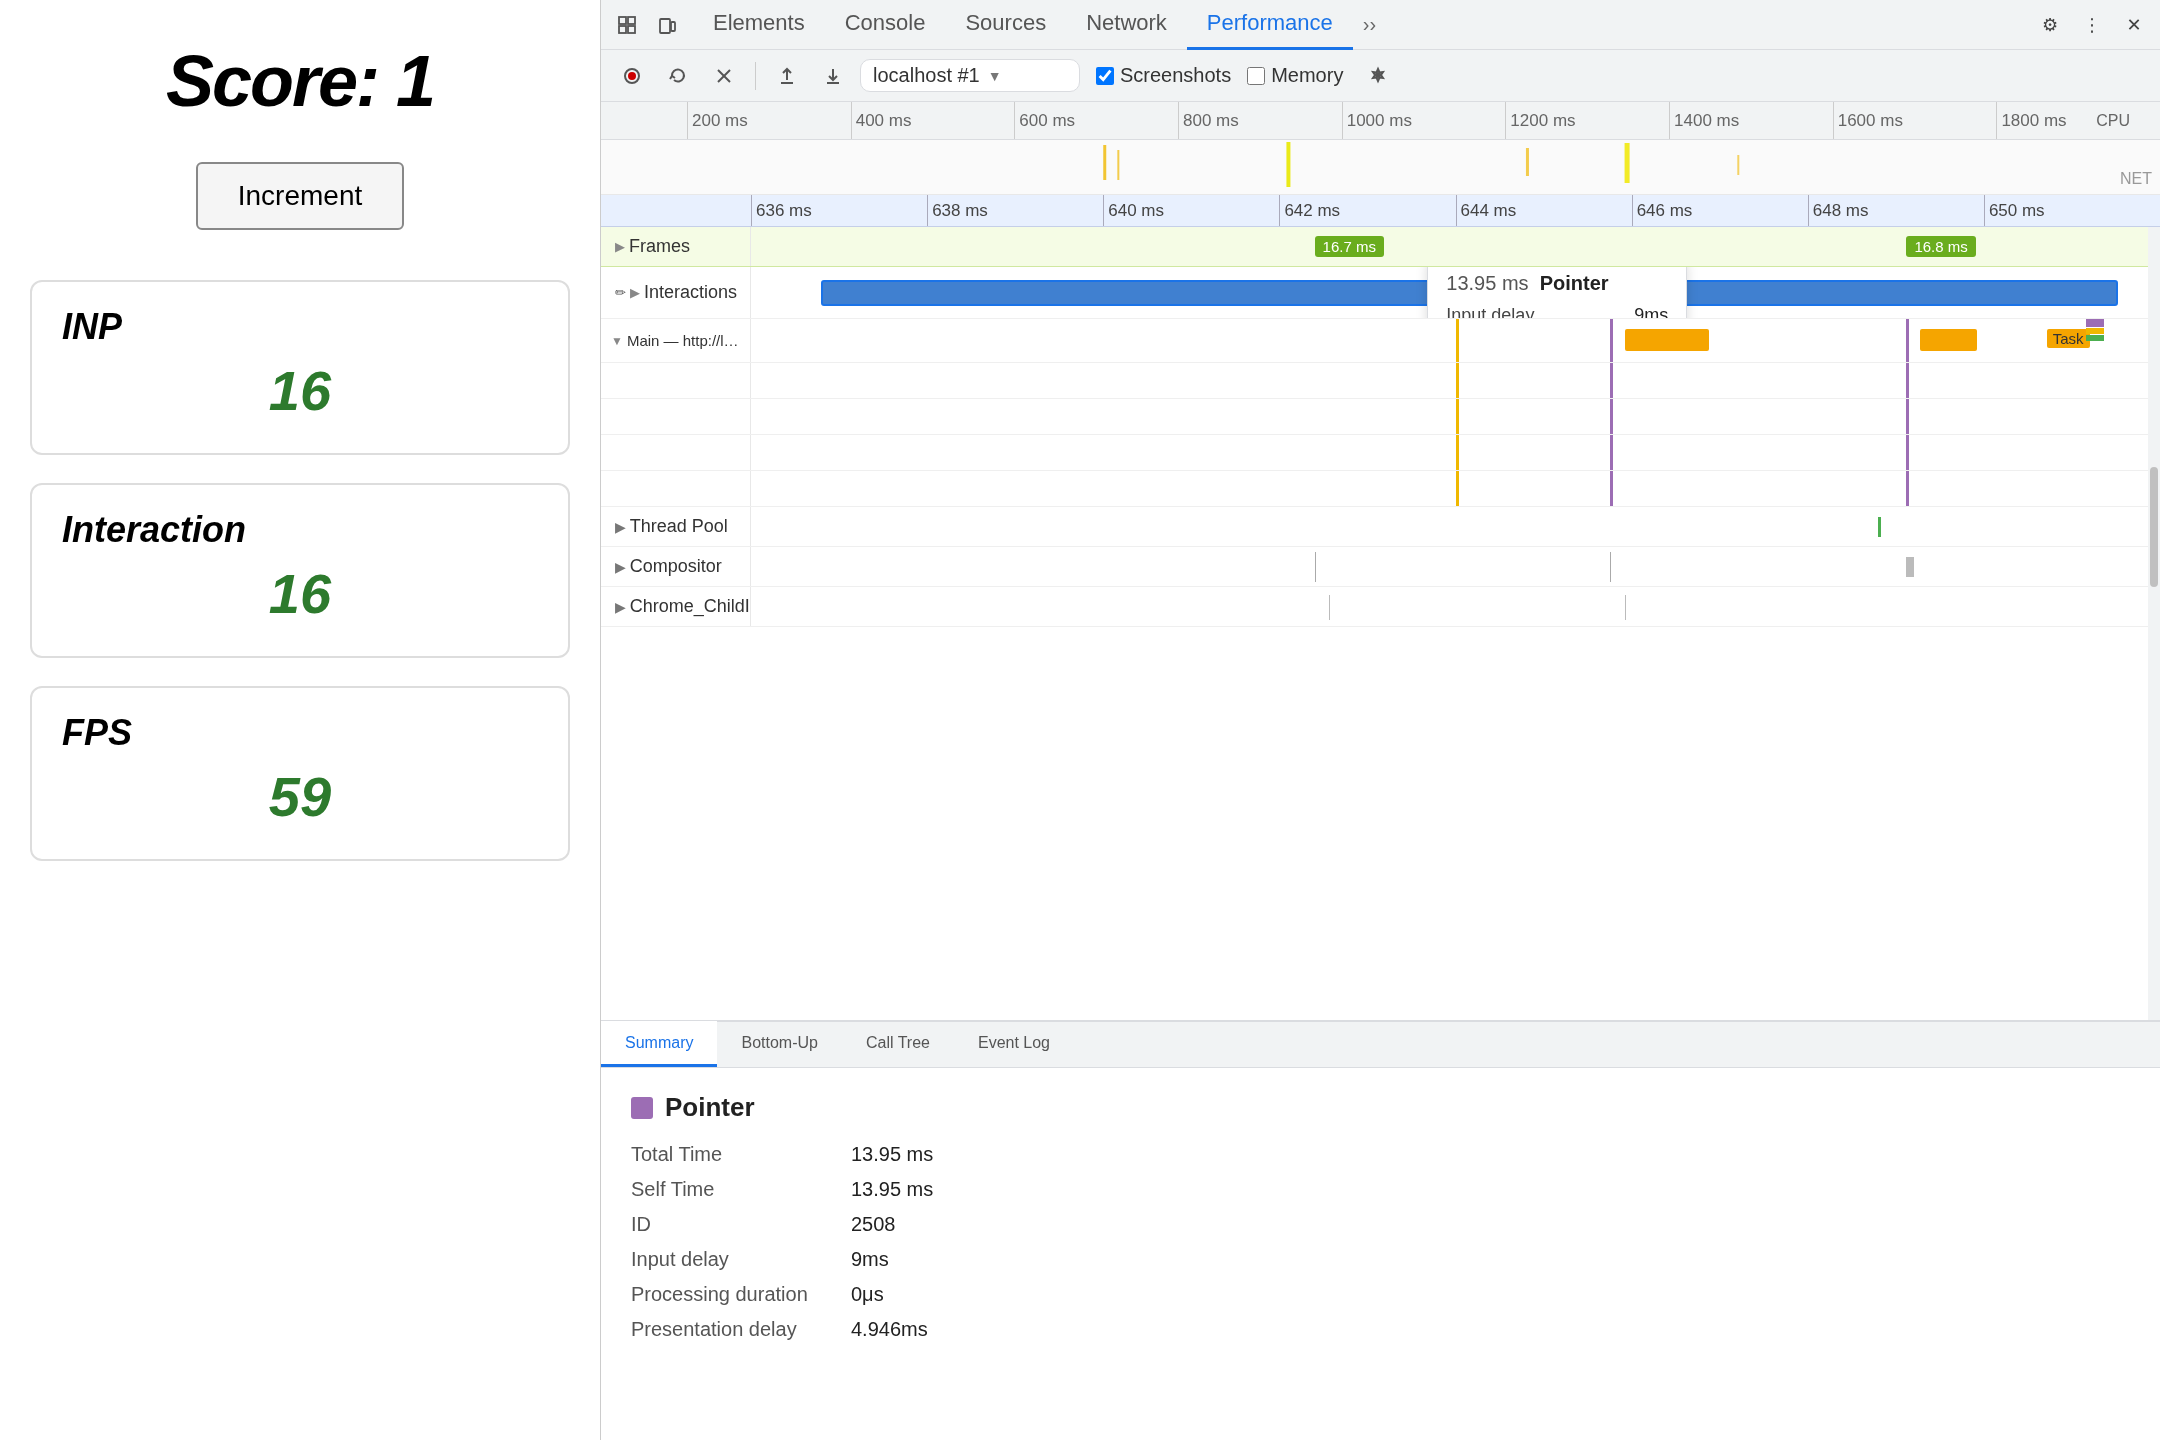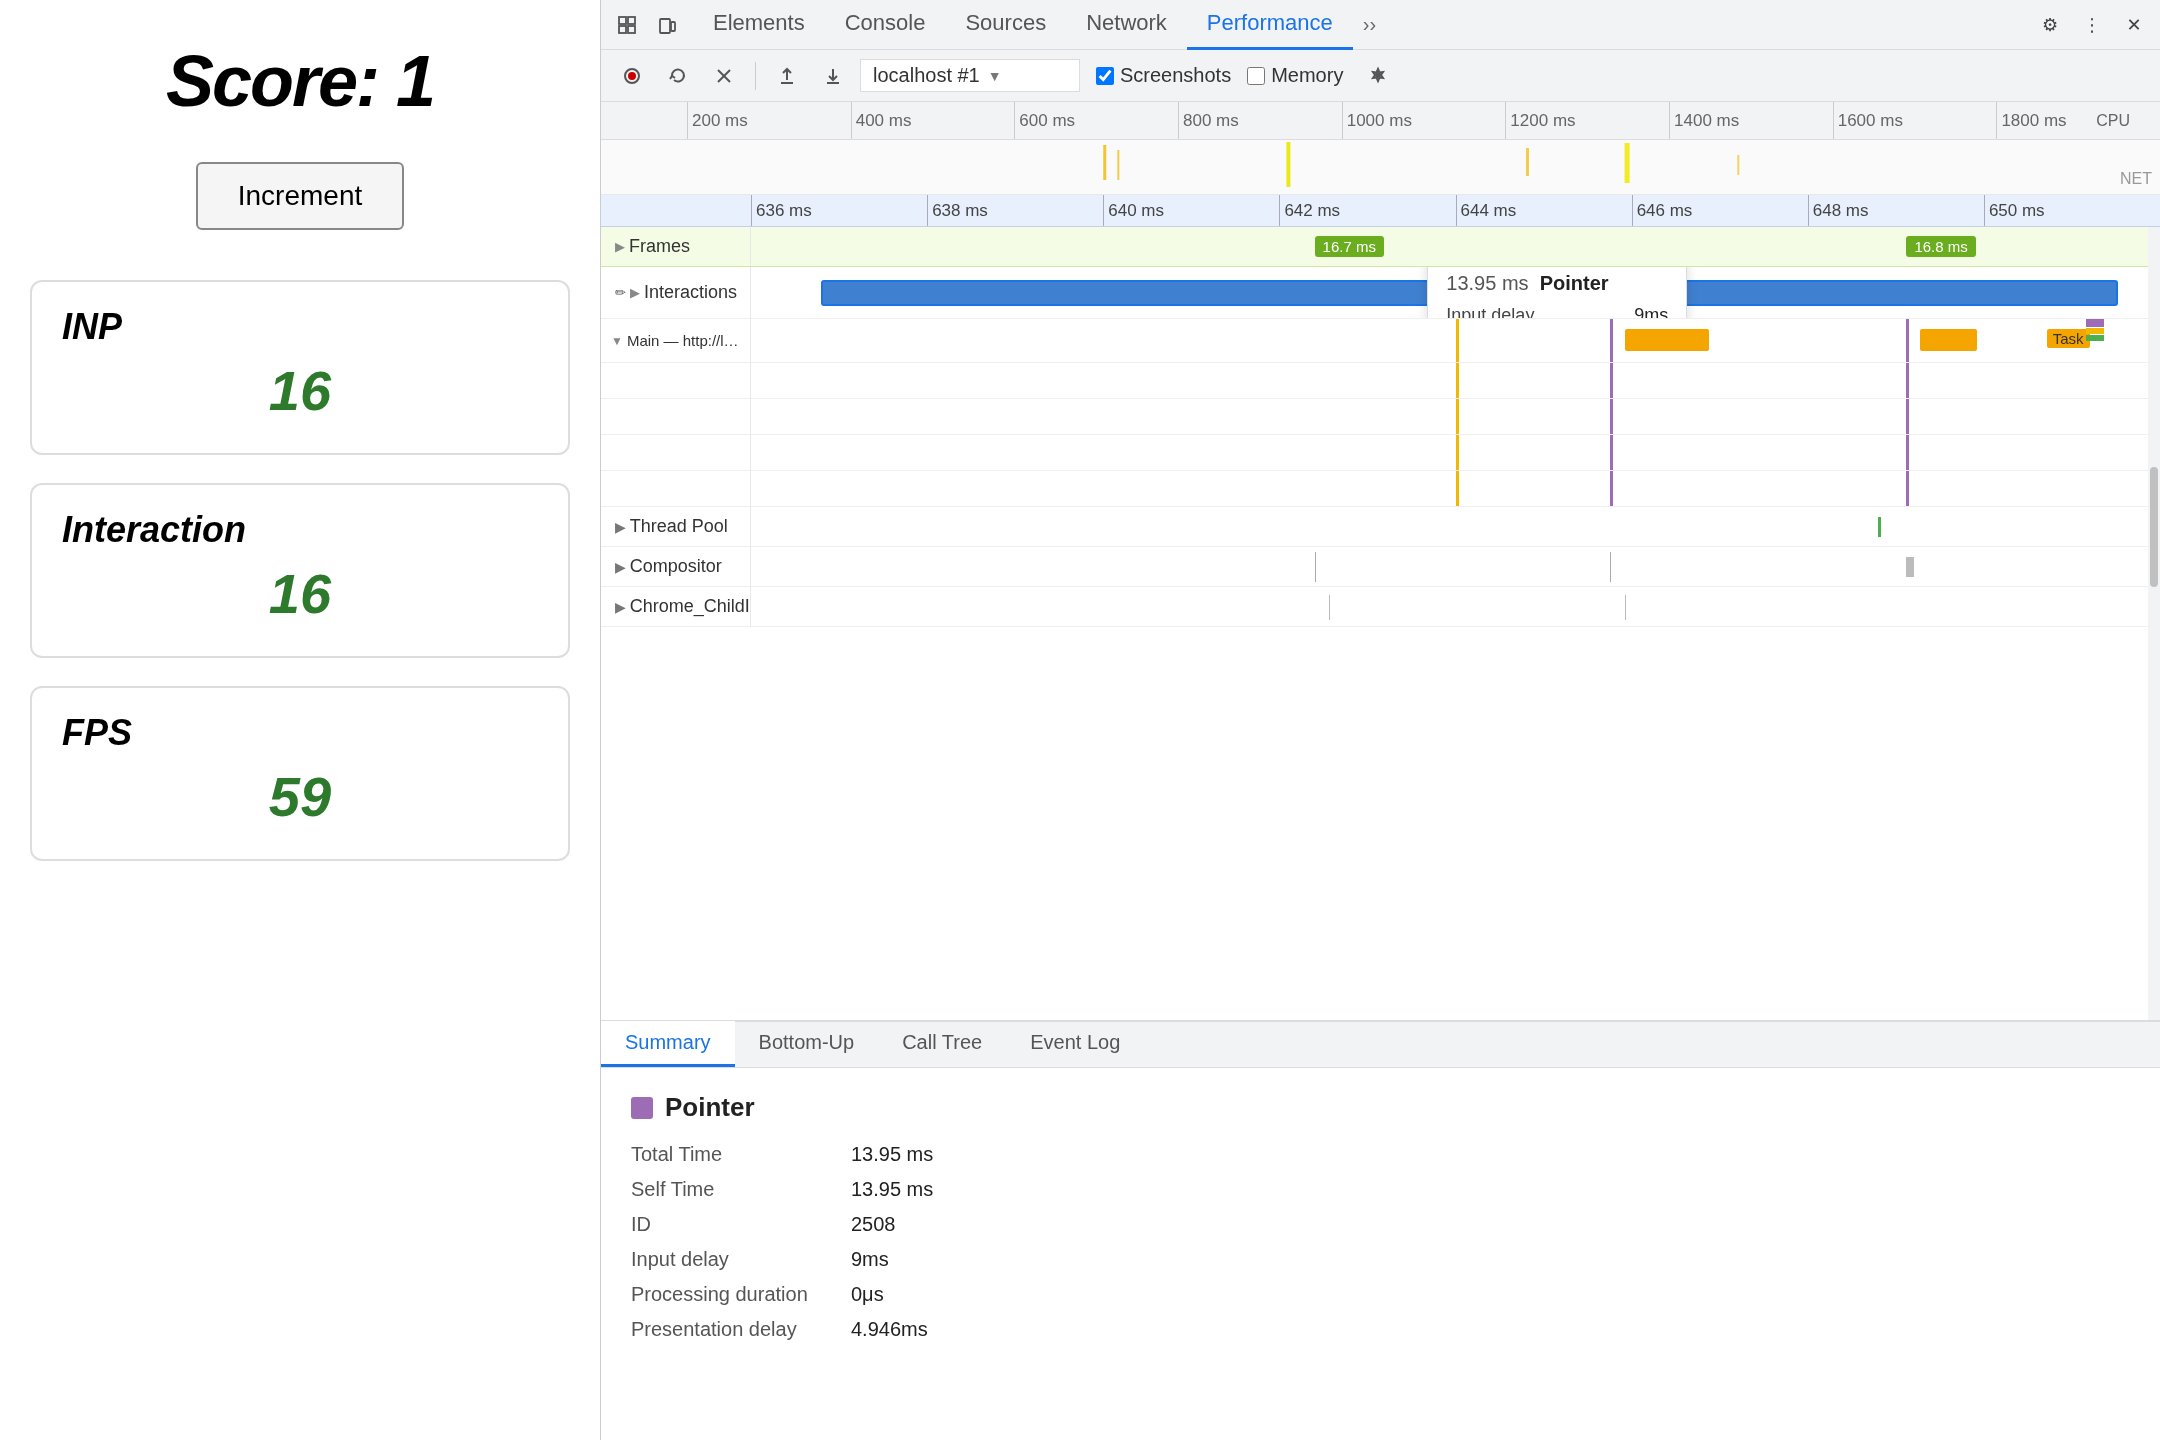--- a/index.html
+++ b/index.html
@@ -157,21 +157,21 @@
       border-radius: 50%;
       font-size: 20px;
       color: #444;
     }
     .perf-separator { width: 1px; height: 28px; background: #ccc; margin: 0 4px; }
     .perf-url-selector {
       display: flex;
       align-items: center;
       background: #fff;
       border: 1px solid #dadce0;
-      border-radius: 0;
+      border-radius: 10px;
       padding: 4px 12px;
       font-size: 20px;
       color: #333;
       gap: 8px;
       min-width: 220px;
       cursor: pointer;
     }
     .perf-url-selector .arrow { font-size: 14px; color: #777; }
     .perf-checkbox-group {
       display: flex;
@@ -318,21 +318,21 @@
       border-bottom: 1px solid #dadce0;
       background: #f1f3f4;
       height: 46px;
       align-items: flex-end;
     }
     .bottom-tab {
       padding: 0 24px;
       height: 46px;
       display: flex;
       align-items: center;
-      font-size: 20px;
+      font-size: 16px;
       color: #555;
       cursor: pointer;
       border-bottom: 3px solid transparent;
     }
     .bottom-tab.active {
       color: #1a73e8;
       border-bottom: 3px solid #1a73e8;
       background: #fff;
     }
     .bottom-content {

